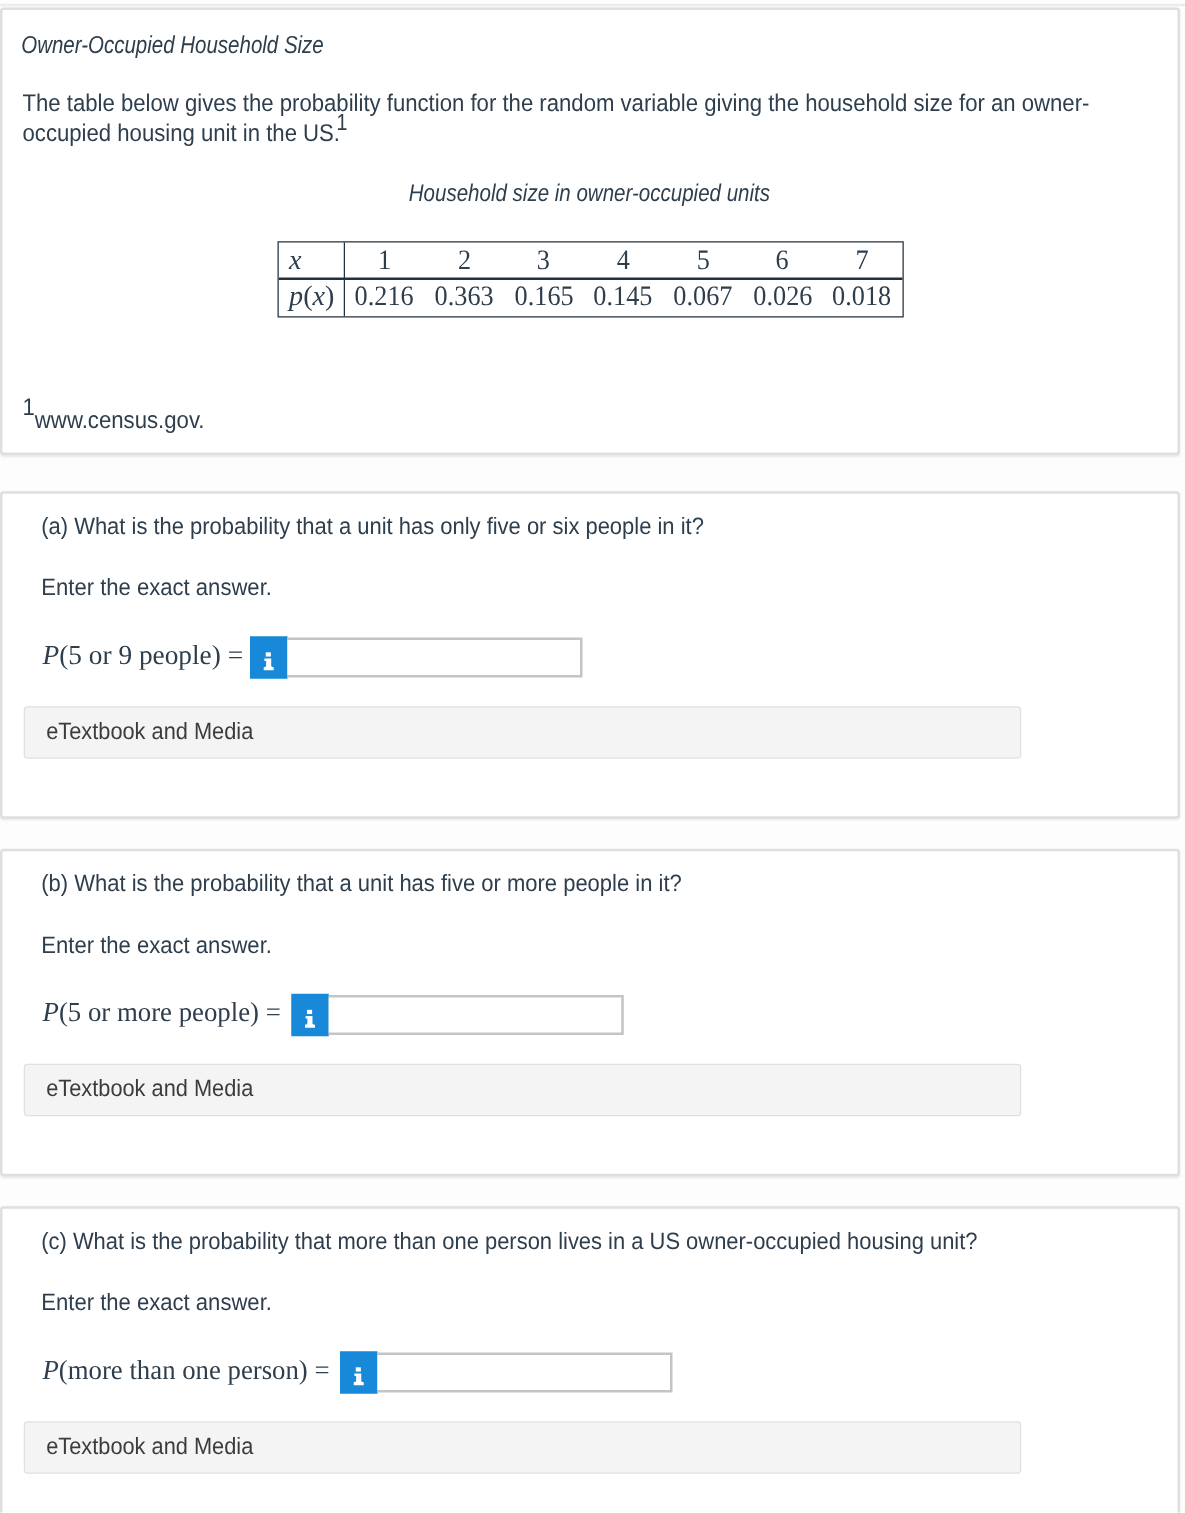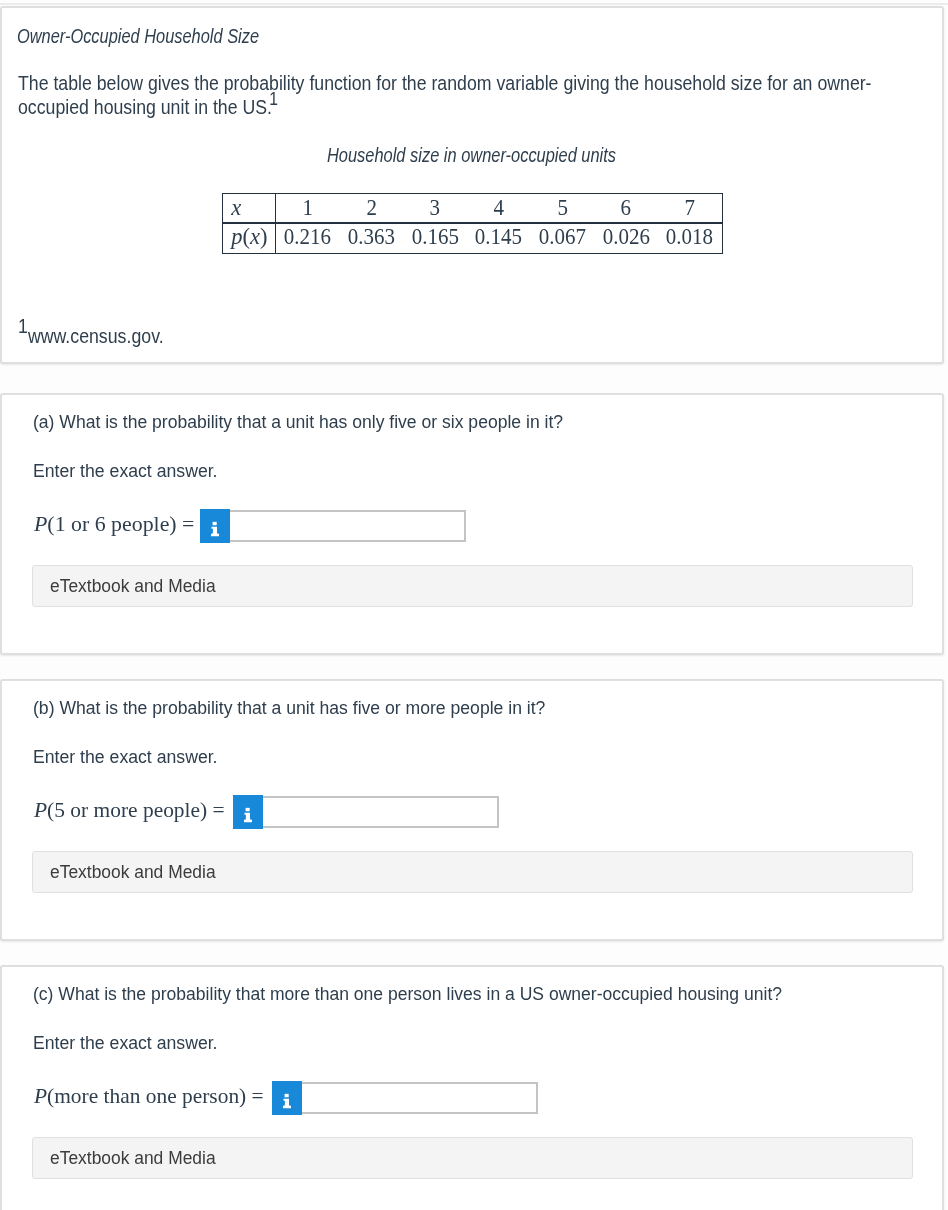--- a/index.html
+++ b/index.html
@@ -261,22 +261,22 @@
     font-family: "Liberation Sans", sans-serif;
     font-size: 15px;
     padding: 0 6px;
     margin: 0;
     color: #2e3e4d;
     outline: none;
     border-radius: 0;
   }
   .etextbook {
     position: absolute;
-    left: 30px;
-    width: 881px;
+    left: 17px;
+    width: 798px;
     height: 41.4px;
     background: #f4f4f5;
     border: 1px solid #e0e0e1;
     border-radius: 3px;
     box-sizing: border-box;
     cursor: pointer;
     padding: 0;
     font-size: 0;
     line-height: 0;
     text-align: center;
@@ -346,21 +346,21 @@
       </table>
     </div>
 
     <div class="footnote"><sup>1</sup><span>www.census.gov.</span></div>
   </div>
 
   <div class="card" id="card-a">
     <div class="part-question">(a) What is the probability that a unit has only five or six people in it?</div>
     <div class="part-instruction">Enter the exact answer.</div>
     <div class="answer-row">
-      <span class="mathlabel"><span class="italicP">P</span><span>(1 or 6 people)</span> <span>=</span></span>
+      <span class="mathlabel"><span class="italicP">P</span><span>(5 or 9 people)</span> <span>=</span></span>
       <span class="input-group">
         <button class="info-btn">
             <svg width="29.7" height="33.2" viewBox="0 0 29.7 33.2">
               <rect x="12.6" y="12.85" width="4.1" height="3.4" fill="#ffffff"></rect>
               <path d="M11.5 17.85 L17.0 17.85 L17.0 23.5 C17.0 24.4 17.55 24.75 19.0 24.85 L19.0 27.15 L11.0 27.15 L11.0 24.85 C12.35 24.75 12.9 24.4 12.9 23.5 L12.9 19.85 L11.5 19.85 Z" fill="#ffffff"></path>
             </svg>
             <span class="ilabel">i</span>
           </button>
         <span class="input-shell">
             <input class="answer-input" type="text" value="" style="">

